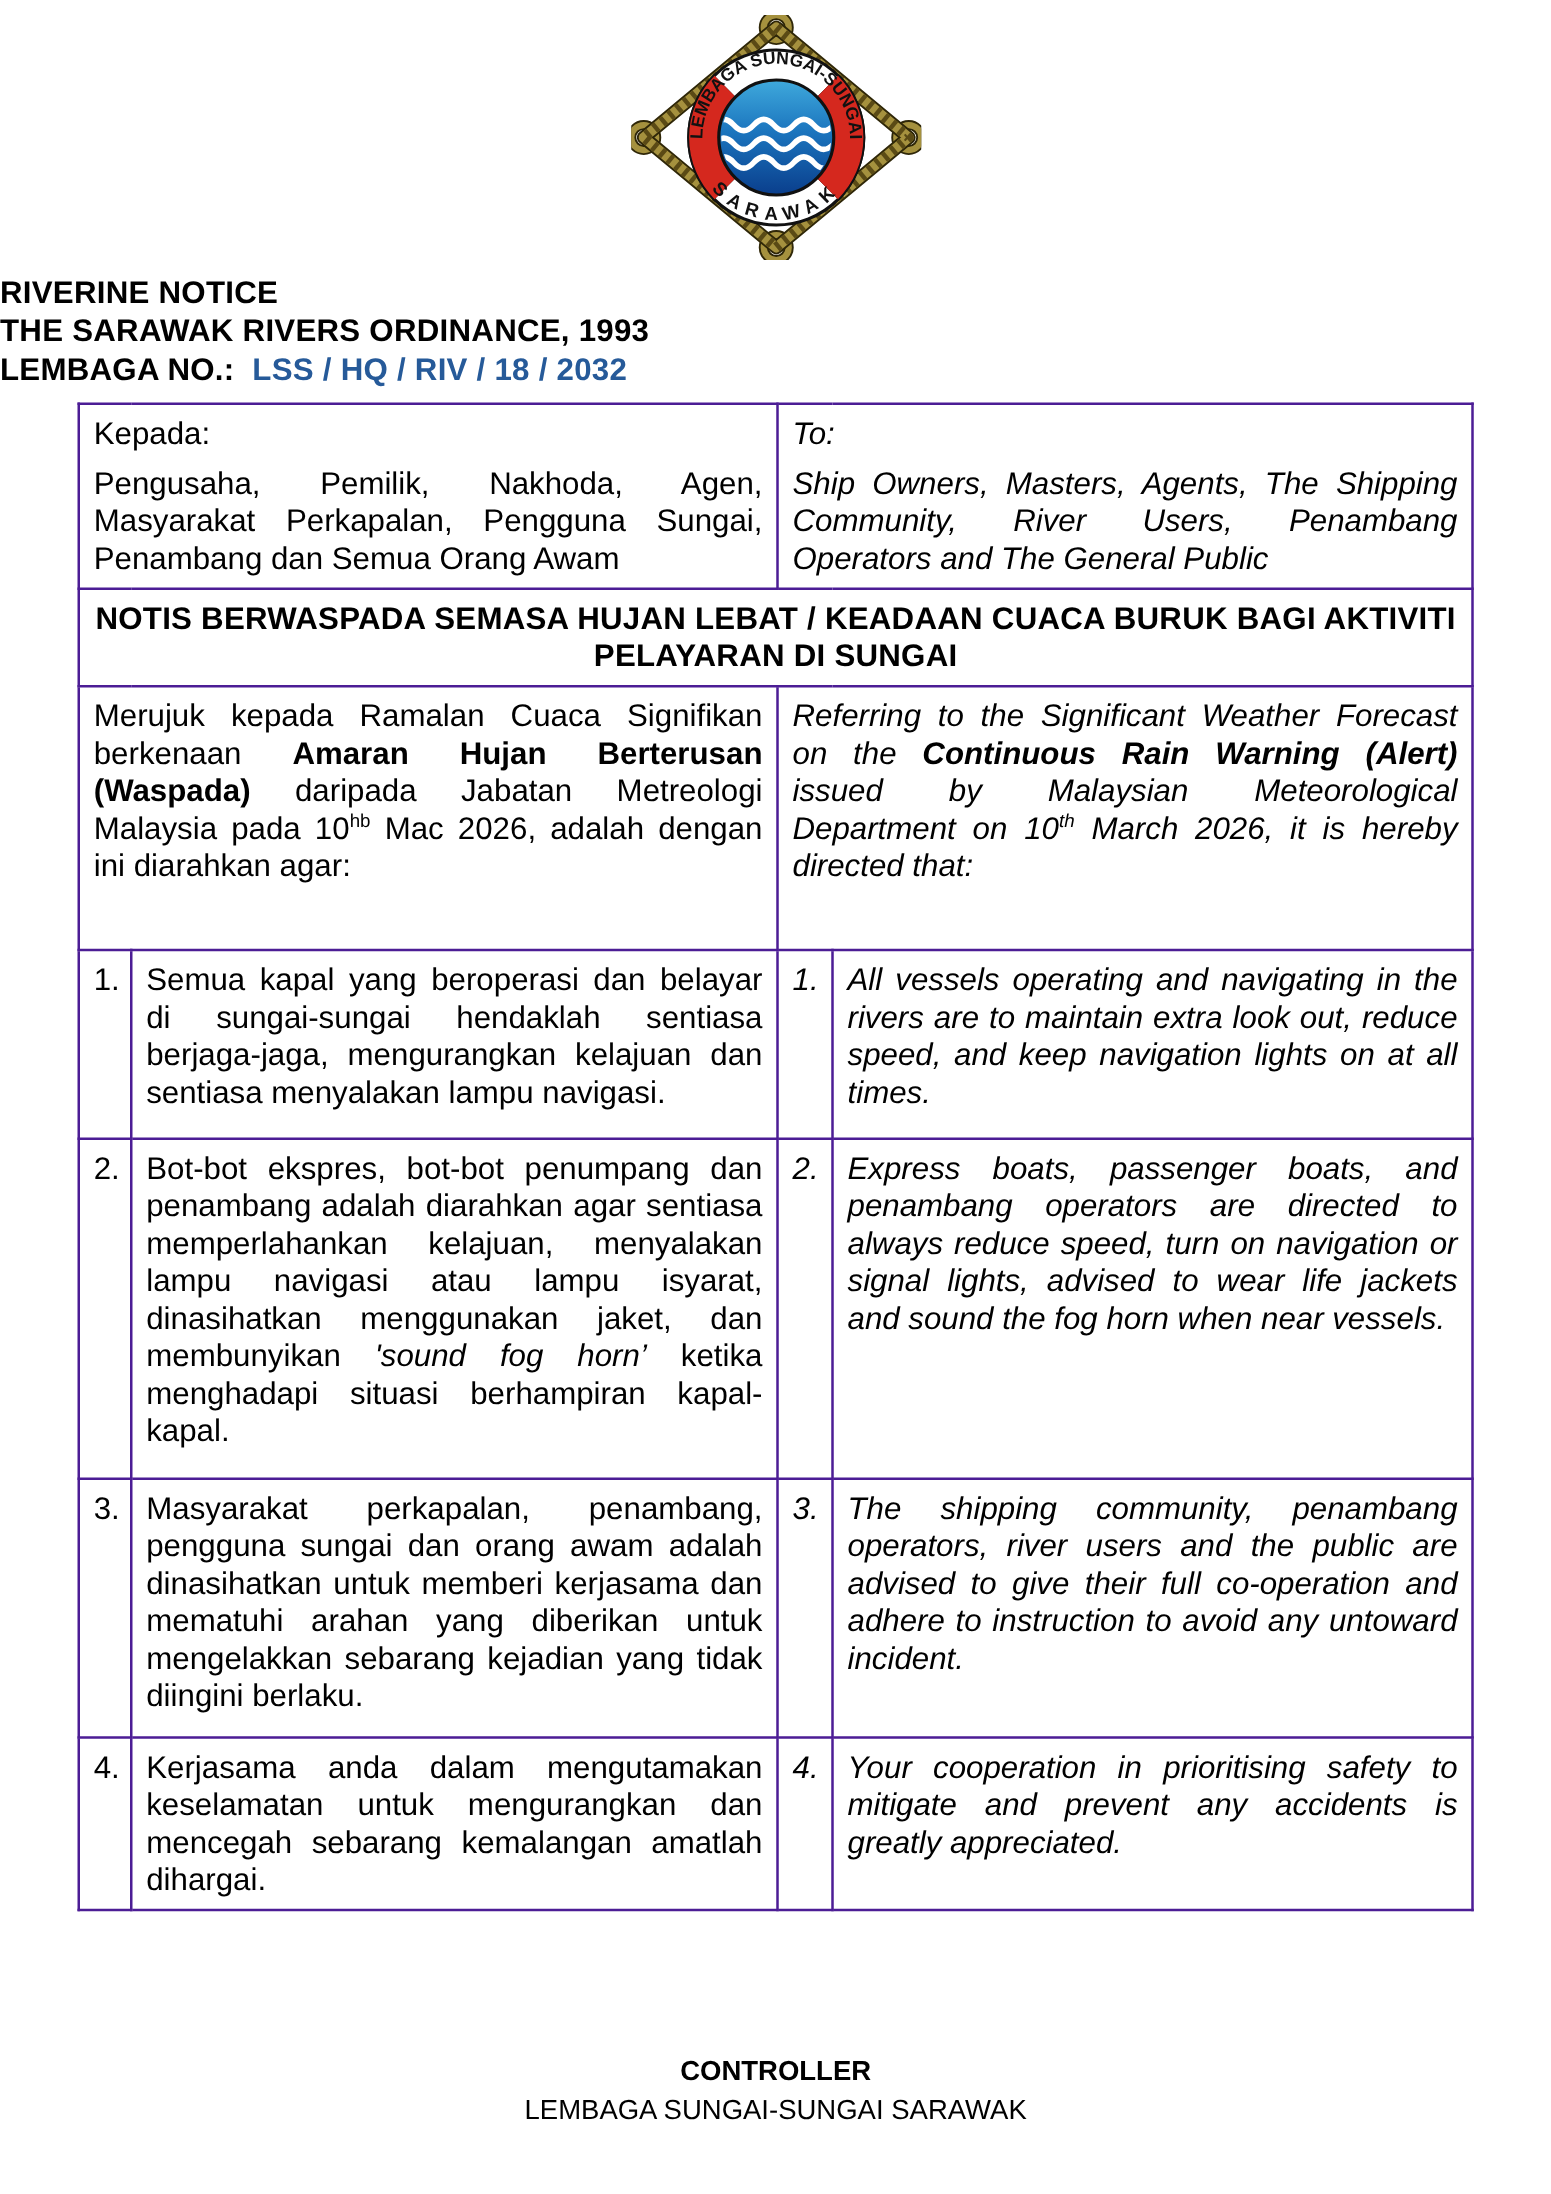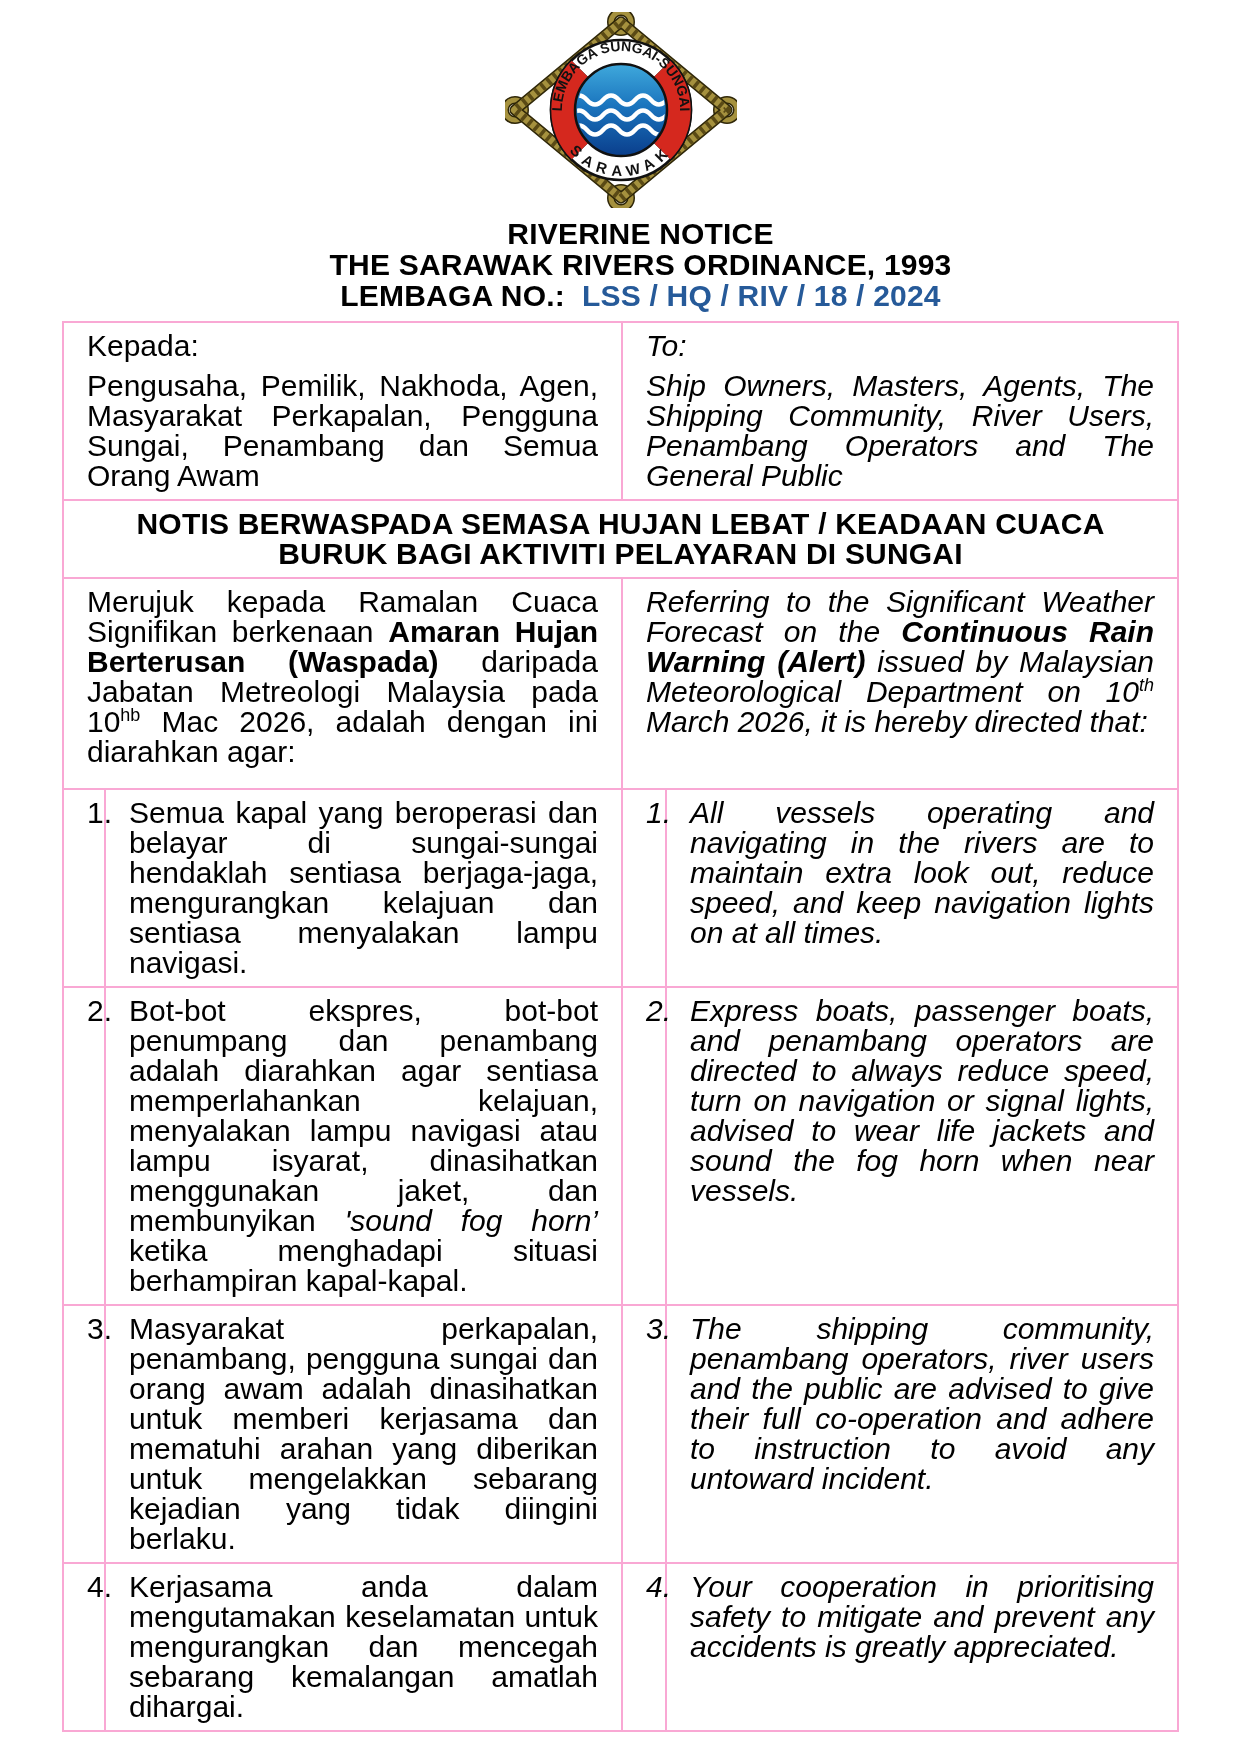--- a/index.html
+++ b/index.html
@@ -3,25 +3,25 @@
 <meta charset="utf-8">
 <style>
   html,body{margin:0;padding:0;background:#fff;}
   .page{
     width:1241px;height:1755px;background:#ffffff;color:#000;
     font-family:"Liberation Sans", sans-serif;overflow:hidden;position:relative;
   }
   
   .logo-wrap{width:100%;text-align:center;padding-top:12px;}
   
-  .doc-header{margin-top:6px;text-align:center;font-weight:bold;font-size:30px;line-height:31px;letter-spacing:.2px;margin-left:40px;}
+  .doc-header{margin-top:6px;font-weight:bold;font-size:25px;line-height:31px;letter-spacing:.2px;}
   .notice-number{color:#265a99;}
   
   table.notice{border-collapse:collapse;table-layout:fixed;width:1115px;margin:10px auto 0 auto;}
-  table.notice td{border:2px solid #f9a8d4;vertical-align:top;padding:8px 23px;font-size:30px;line-height:30px;}
+  table.notice td{border:2px solid #4c1d95;vertical-align:top;padding:8px 11px;font-size:25px;line-height:30px;}
   td.num{text-align:center;padding:8px 2px;}
   .en{font-style:italic;}
   .just{text-align:justify;}
   .label-gap{margin-top:10px;}
   tr.r-kepada{height:118px;}
   tr.r-title{height:67px;}
   tr.r-intro{height:211px;}
   tr.r-item1{height:151px;}
   tr.r-item2{height:272px;}
   tr.r-item3{height:207px;}
@@ -98,21 +98,21 @@
         <textPath href="#botTextPath" startOffset="50%" text-anchor="middle">SARAWAK</textPath>
       </text>
     </svg>
   </div>
 
   <div class="doc-header">
     <div>RIVERINE NOTICE</div>
     <div>THE SARAWAK RIVERS ORDINANCE, 1993</div>
     <div>
       <span>LEMBAGA NO.:</span>&nbsp;
-      <span class="notice-number">LSS / HQ / RIV / 18 / 2024</span>
+      <span class="notice-number">LSS / HQ / RIV / 18 / 2032</span>
     </div>
   </div>
 
   <table class="notice">
     <colgroup>
       <col style="width:42px">
         <col style="width:517px">
         <col style="width:44px">
         <col style="width:512px">
     </colgroup>

